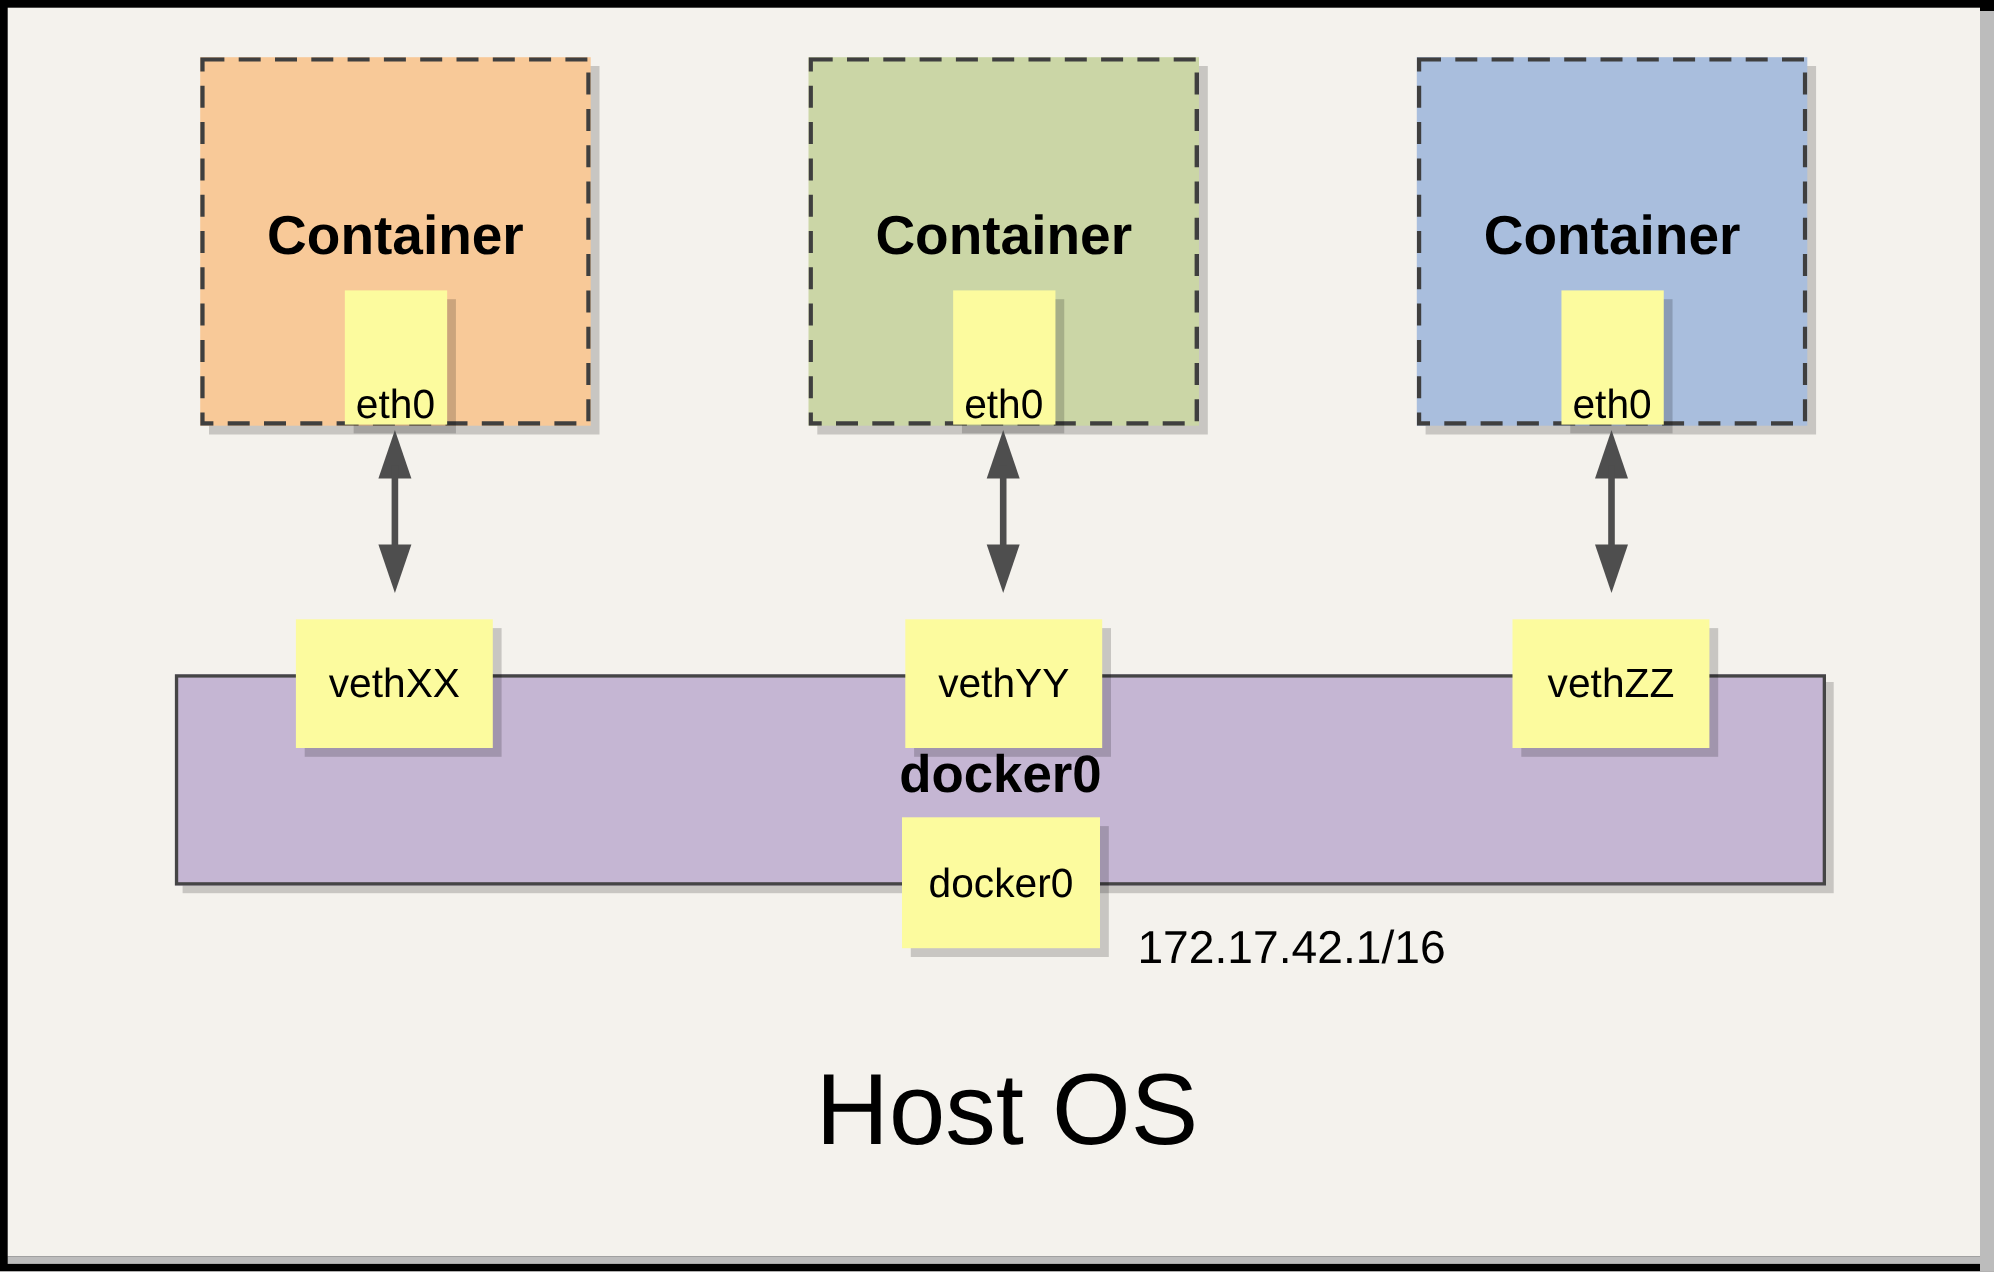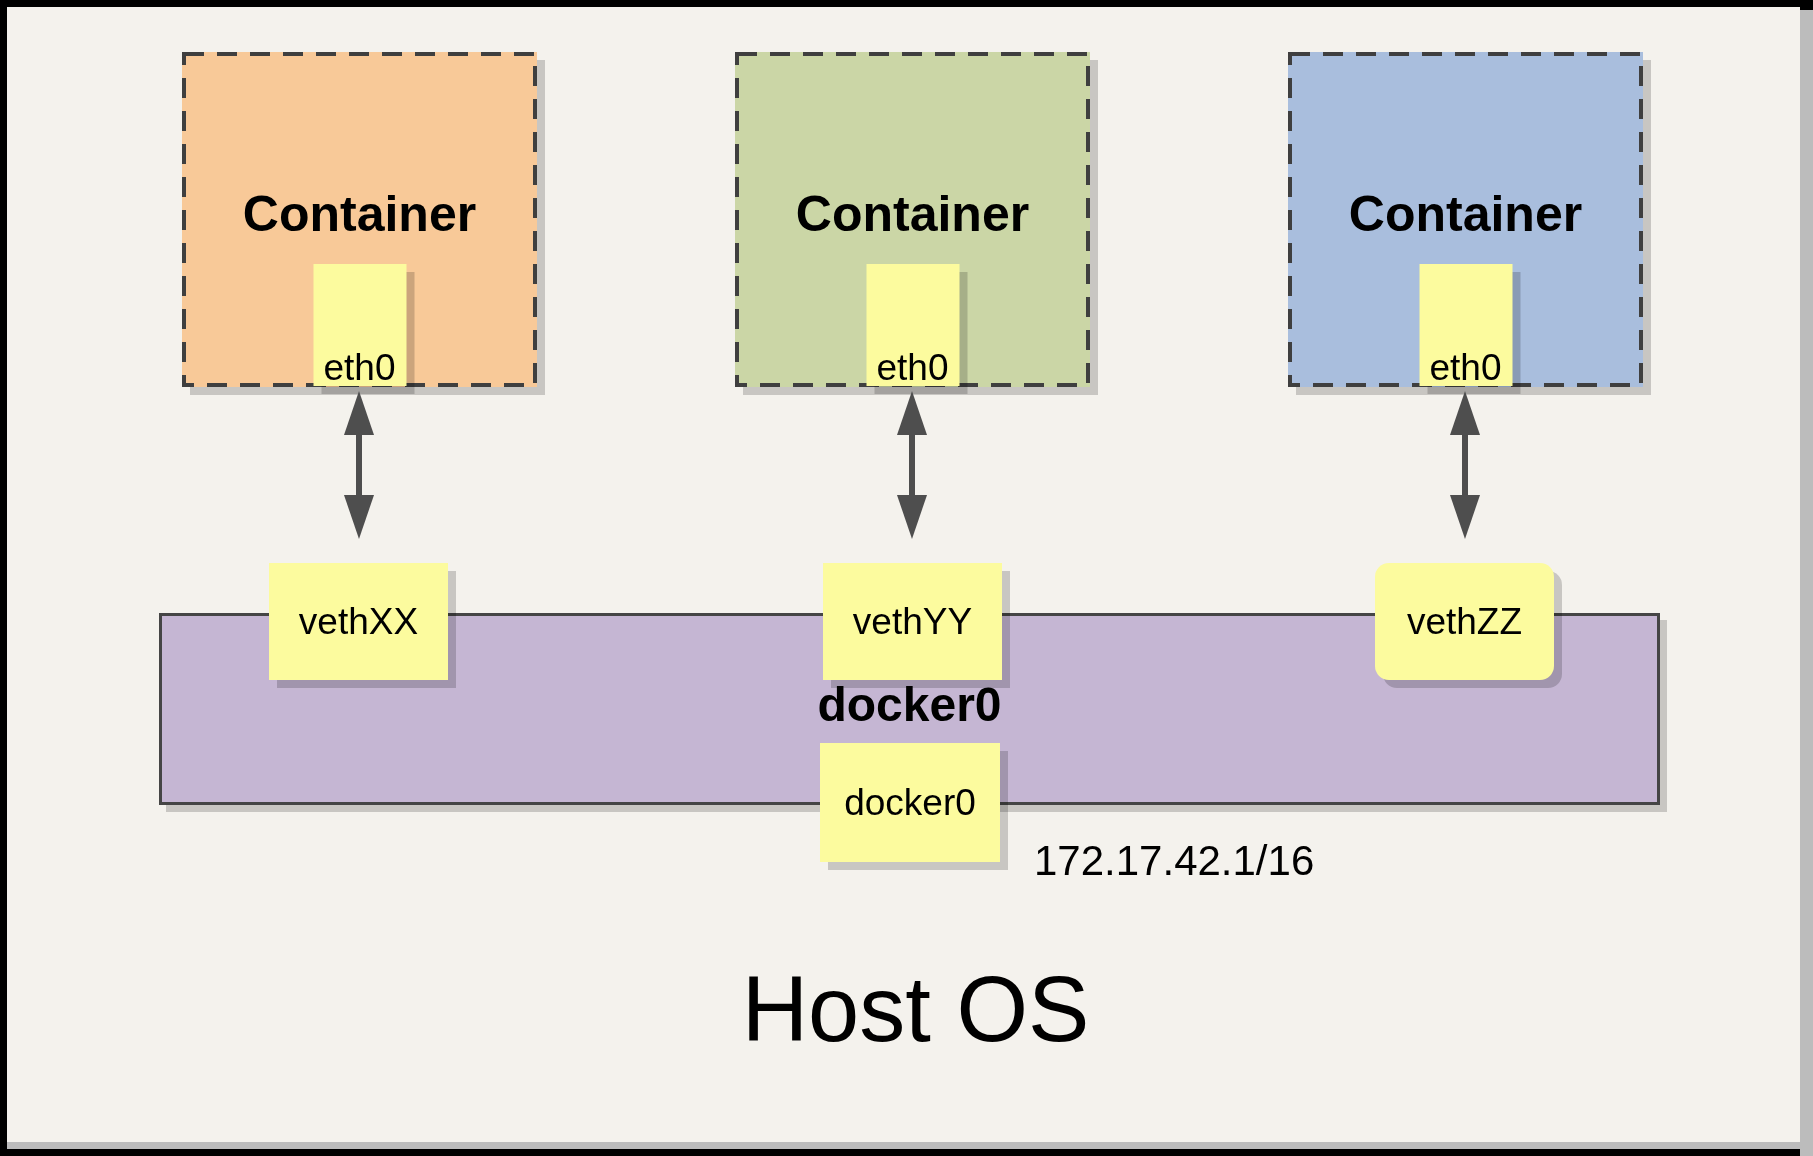--- a/index.html
+++ b/index.html
@@ -38,21 +38,21 @@
 
   .bridge-bar { position:absolute; left:159px; top:613px; width:1501px; height:192px;
                 background:var(--bridge-purple,#c5b6d3); border:3px solid #454545;
                 box-shadow:7px 7px 0 var(--box-shadow-gray,rgba(0,0,0,0.18)); z-index:8; }
   .bridge-label { position:absolute; left:0; top:65px; width:100%; text-align:center;
                   font-size:48px; line-height:48px; font-weight:bold; }
 
   .veth-box { position:absolute; top:543px; width:179px; height:117px;
               background:var(--note-yellow,#fcfb9e); box-shadow:8px 8px 0 var(--box-shadow-gray,rgba(0,0,0,0.18));
               display:flex; align-items:center; justify-content:center; z-index:20;margin-top:20px; }
-  .veth-1 { left:269px; } .veth-2 { left:823px;align-items:center; } .veth-3 { left:1375px;border-radius:14px; }
+  .veth-1 { left:269px; } .veth-2 { left:823px;align-items:center; } .veth-3 { left:1375px; }
 
   .docker0-box { position:absolute; left:820px; top:743px; width:180px; height:119px;
                  background:var(--note-yellow,#fcfb9e); box-shadow:8px 8px 0 var(--box-shadow-gray,rgba(0,0,0,0.18));
                  display:flex; align-items:center; justify-content:center; z-index:20; }
 
   .ip-label { position:absolute; left:1008px; top:840px; font-size:42px; line-height:42px; z-index:20;margin-left:26px; }
 
   .host-os-label { position:absolute; left:7px; top:963px; width:1793px; text-align:center;
                    font-size:92px; line-height:92px; z-index:5;padding-left:24px; }
 </style>

